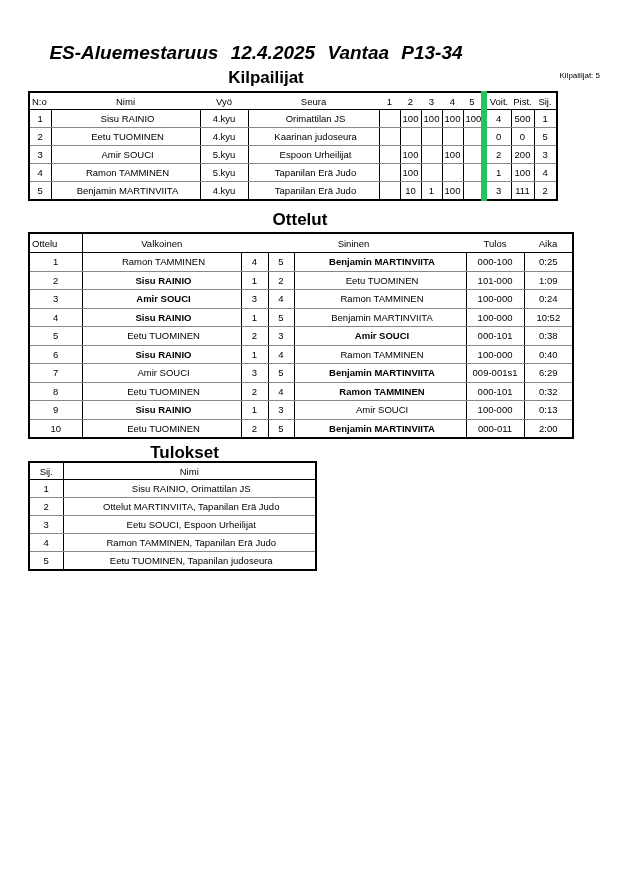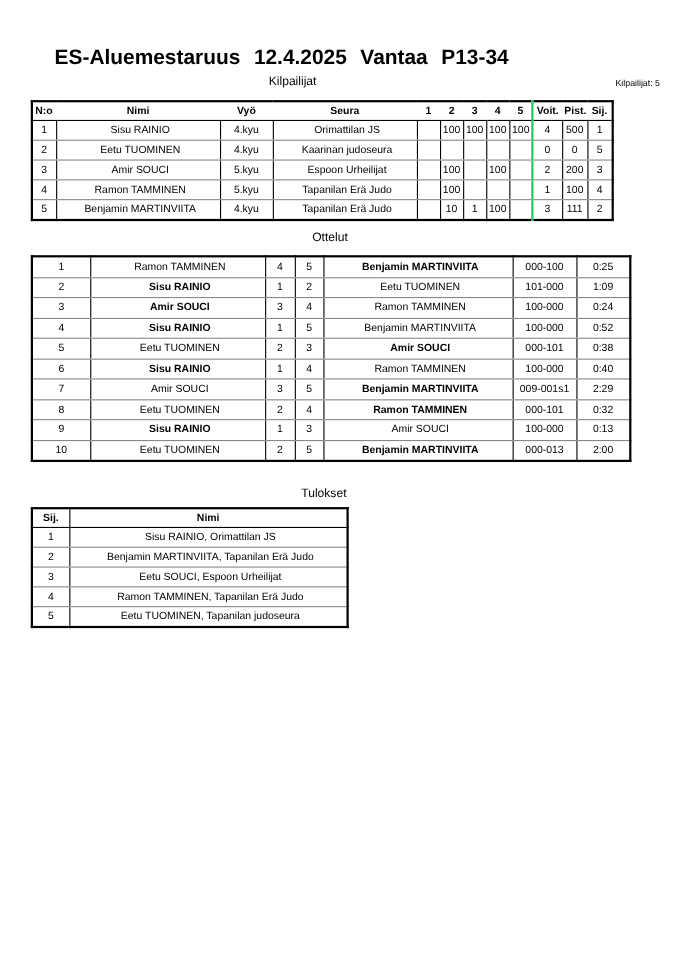--- a/index.html
+++ b/index.html
@@ -1,33 +1,33 @@
 <!DOCTYPE html>
 <html><head>
 <meta charset="utf-8">
 <style>
   html,body{margin:0;padding:0;background:#ffffff;}
   body{width:630px;height:891px;position:relative;font-family:"Liberation Sans",sans-serif;color:#000;overflow:hidden;}
   .page-title{position:absolute;top:42px;left:0;width:512px;text-align:center;
-    font-size:19px;font-weight:bold;word-spacing:7px;white-space:nowrap;}
-  .sec-label{position:absolute;font-size:11px;font-weight:normal;text-align:center;}
+    font-size:19px;font-weight:bold;word-spacing:7px;white-space:nowrap;font-style:italic;}
+  .sec-label{position:absolute;font-size:17px;font-weight:bold;text-align:center;}
   #lbl-kilpailijat{top:68px;left:0;width:532px;}
   #lbl-ottelut{top:210px;left:28px;width:544px;}
-  #lbl-tulokset{top:443px;left:28px;width:287px;text-align:right;}
+  #lbl-tulokset{top:443px;left:41px;width:287px;}
   .count-label{position:absolute;top:71px;right:30px;font-size:8px;}
   table.t{position:absolute;border-collapse:collapse;table-layout:fixed;font-size:9.5px;background:#fff;}
   table.t{border:2px solid #000;}
-  .t th{font-weight:bold;border:none;border-bottom:1px solid #000;height:14px;
+  .t th{font-weight:normal;border:none;border-bottom:1px solid #000;height:14px;
     padding:1px 2px;text-align:center;white-space:nowrap;overflow:hidden;}
   .t td{border-left:1px solid #000;border-bottom:1px solid #888;height:15px;
     padding:1px 2px;text-align:center;white-space:nowrap;overflow:hidden;}
   .t td:first-child{border-left:none;}
   .left{text-align:left;padding-left:6px !important;}
   .b{font-weight:bold;}
-  th.sep, td.sep{border-left:2px solid #22c55e;}
+  th.sep, td.sep{border-left:6px solid #22c55e;}
   th.vline{border-right:1px solid #000;}
   th.hleft{text-align:left;padding-left:2px;}
   #t-kilpailijat{left:28px;top:91px;width:528px;}
   #t-ottelut{left:28px;top:232px;width:544px;}
   #t-ottelut td{height:15.5px;}
   #t-ottelut th{height:16px;}
   #t-tulokset{left:28px;top:461px;width:287px;}
 </style>
 </head>
 <body>
@@ -145,20 +145,27 @@
   <colgroup>
     <col style="width:53px">
       <col style="width:159px">
       <col style="width:27px">
       <col style="width:26px">
     <col style="width:172px">
       <col style="width:58px">
       <col style="width:49px">
   </colgroup>
   <tbody>
+      <tr>
+    <th class="hleft vline">Ottelu</th>
+    <th>Valkoinen</th>
+    <th colspan="3">Sininen</th>
+    <th>Tulos</th>
+    <th>Aika</th>
+  </tr>
   <tr>
     <td>1</td>
     <td class="left">Ramon TAMMINEN</td>
     <td>4</td>
     <td>5</td>
     <td class="left b">Benjamin MARTINVIITA</td>
     <td>000-100</td>
     <td>0:25</td>
   </tr>
   <tr>
@@ -179,21 +186,21 @@
     <td>100-000</td>
     <td>0:24</td>
   </tr>
   <tr>
     <td>4</td>
     <td class="left b">Sisu RAINIO</td>
     <td>1</td>
     <td>5</td>
     <td class="left">Benjamin MARTINVIITA</td>
     <td>100-000</td>
-    <td>0:52</td>
+    <td>10:52</td>
   </tr>
   <tr>
     <td>5</td>
     <td class="left">Eetu TUOMINEN</td>
     <td>2</td>
     <td>3</td>
     <td class="left b">Amir SOUCI</td>
     <td>000-101</td>
     <td>0:38</td>
   </tr>
@@ -206,21 +213,21 @@
     <td>100-000</td>
     <td>0:40</td>
   </tr>
   <tr>
     <td>7</td>
     <td class="left">Amir SOUCI</td>
     <td>3</td>
     <td>5</td>
     <td class="left b">Benjamin MARTINVIITA</td>
     <td>009-001s1</td>
-    <td>2:29</td>
+    <td>6:29</td>
   </tr>
   <tr>
     <td>8</td>
     <td class="left">Eetu TUOMINEN</td>
     <td>2</td>
     <td>4</td>
     <td class="left b">Ramon TAMMINEN</td>
     <td>000-101</td>
     <td>0:32</td>
   </tr>
@@ -232,21 +239,21 @@
     <td class="left">Amir SOUCI</td>
     <td>100-000</td>
     <td>0:13</td>
   </tr>
   <tr>
     <td>10</td>
     <td class="left">Eetu TUOMINEN</td>
     <td>2</td>
     <td>5</td>
     <td class="left b">Benjamin MARTINVIITA</td>
-    <td>000-013</td>
+    <td>000-011</td>
     <td>2:00</td>
   </tr>
 </tbody>
   </table>
 
 <div class="sec-label" id="lbl-tulokset">Tulokset</div>
 
 <table class="t" id="t-tulokset">
   <colgroup>
       <col style="width:34px">
@@ -256,21 +263,21 @@
       <tr>
     <th class="vline">Sij.</th>
     <th>Nimi</th>
   </tr>
   <tr>
     <td>1</td>
     <td class="left">Sisu RAINIO, Orimattilan JS</td>
   </tr>
   <tr>
     <td>2</td>
-    <td class="left">Benjamin MARTINVIITA, Tapanilan Erä Judo</td>
+    <td class="left">Ottelut MARTINVIITA, Tapanilan Erä Judo</td>
   </tr>
   <tr>
     <td>3</td>
     <td class="left">Eetu SOUCI, Espoon Urheilijat</td>
   </tr>
   <tr>
     <td>4</td>
     <td class="left">Ramon TAMMINEN, Tapanilan Erä Judo</td>
   </tr>
   <tr>

